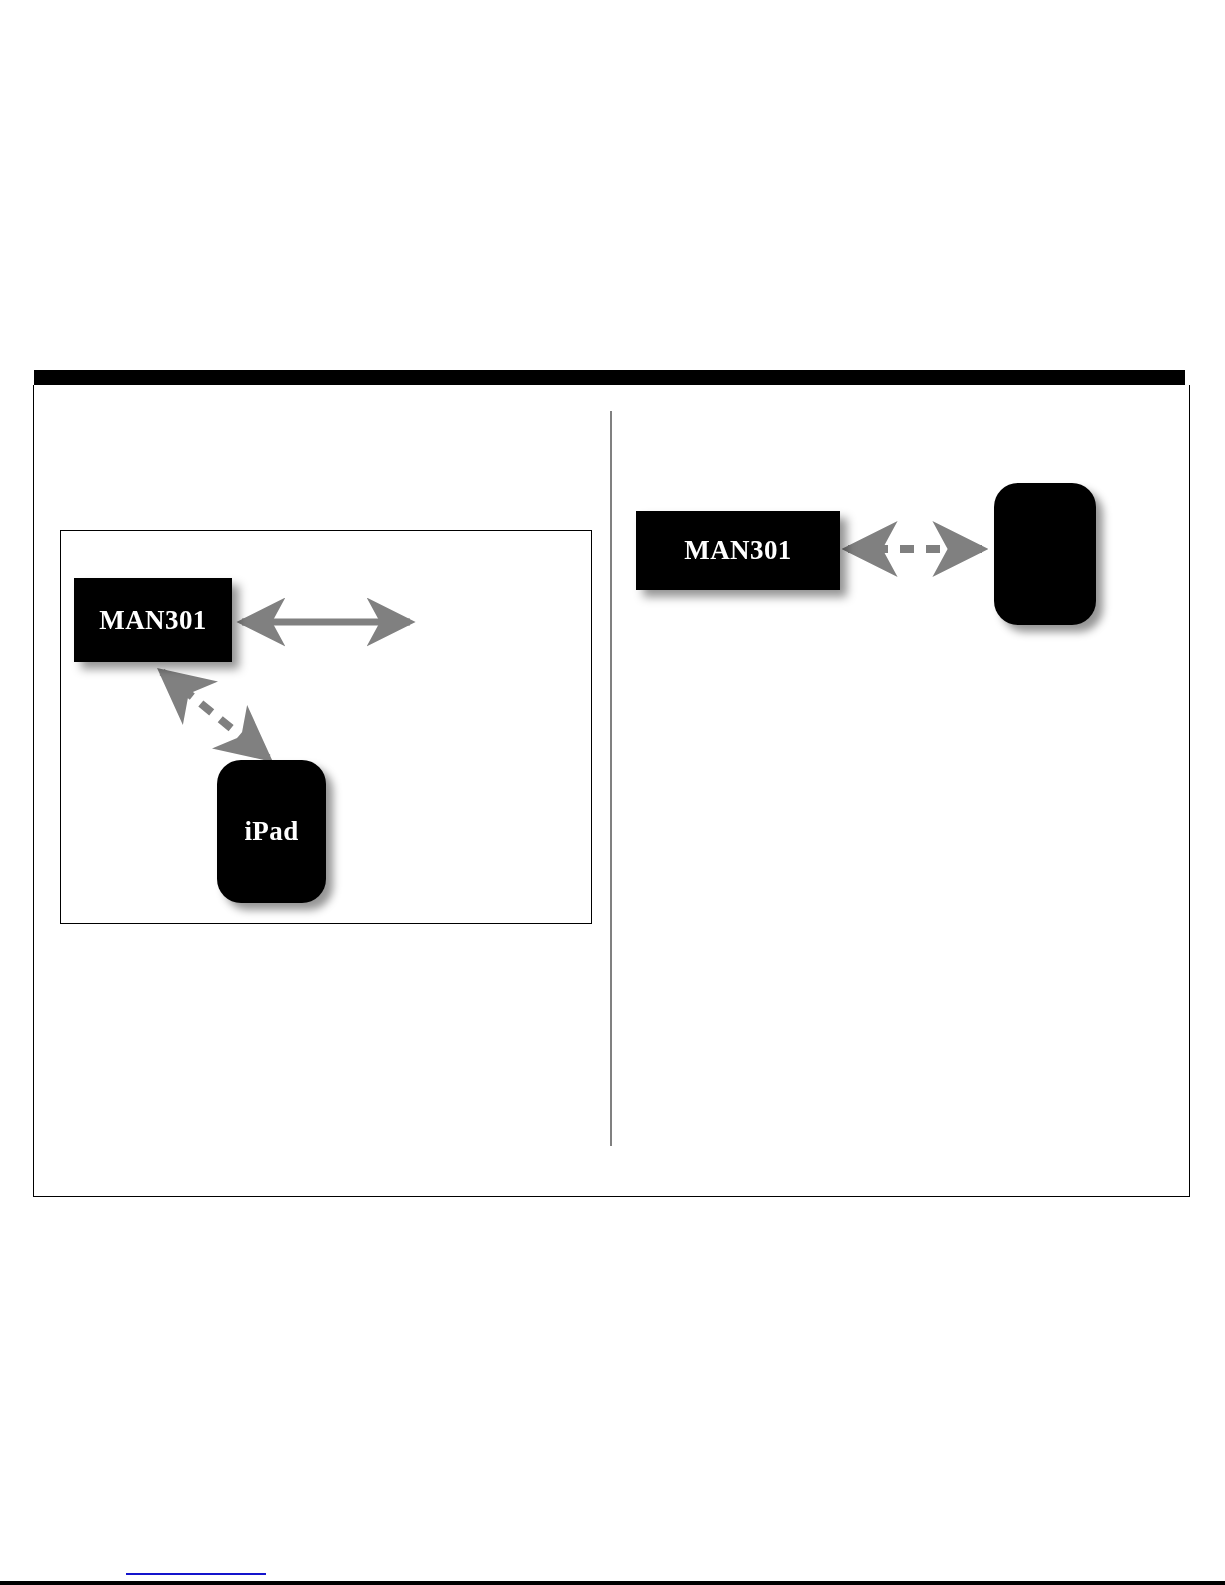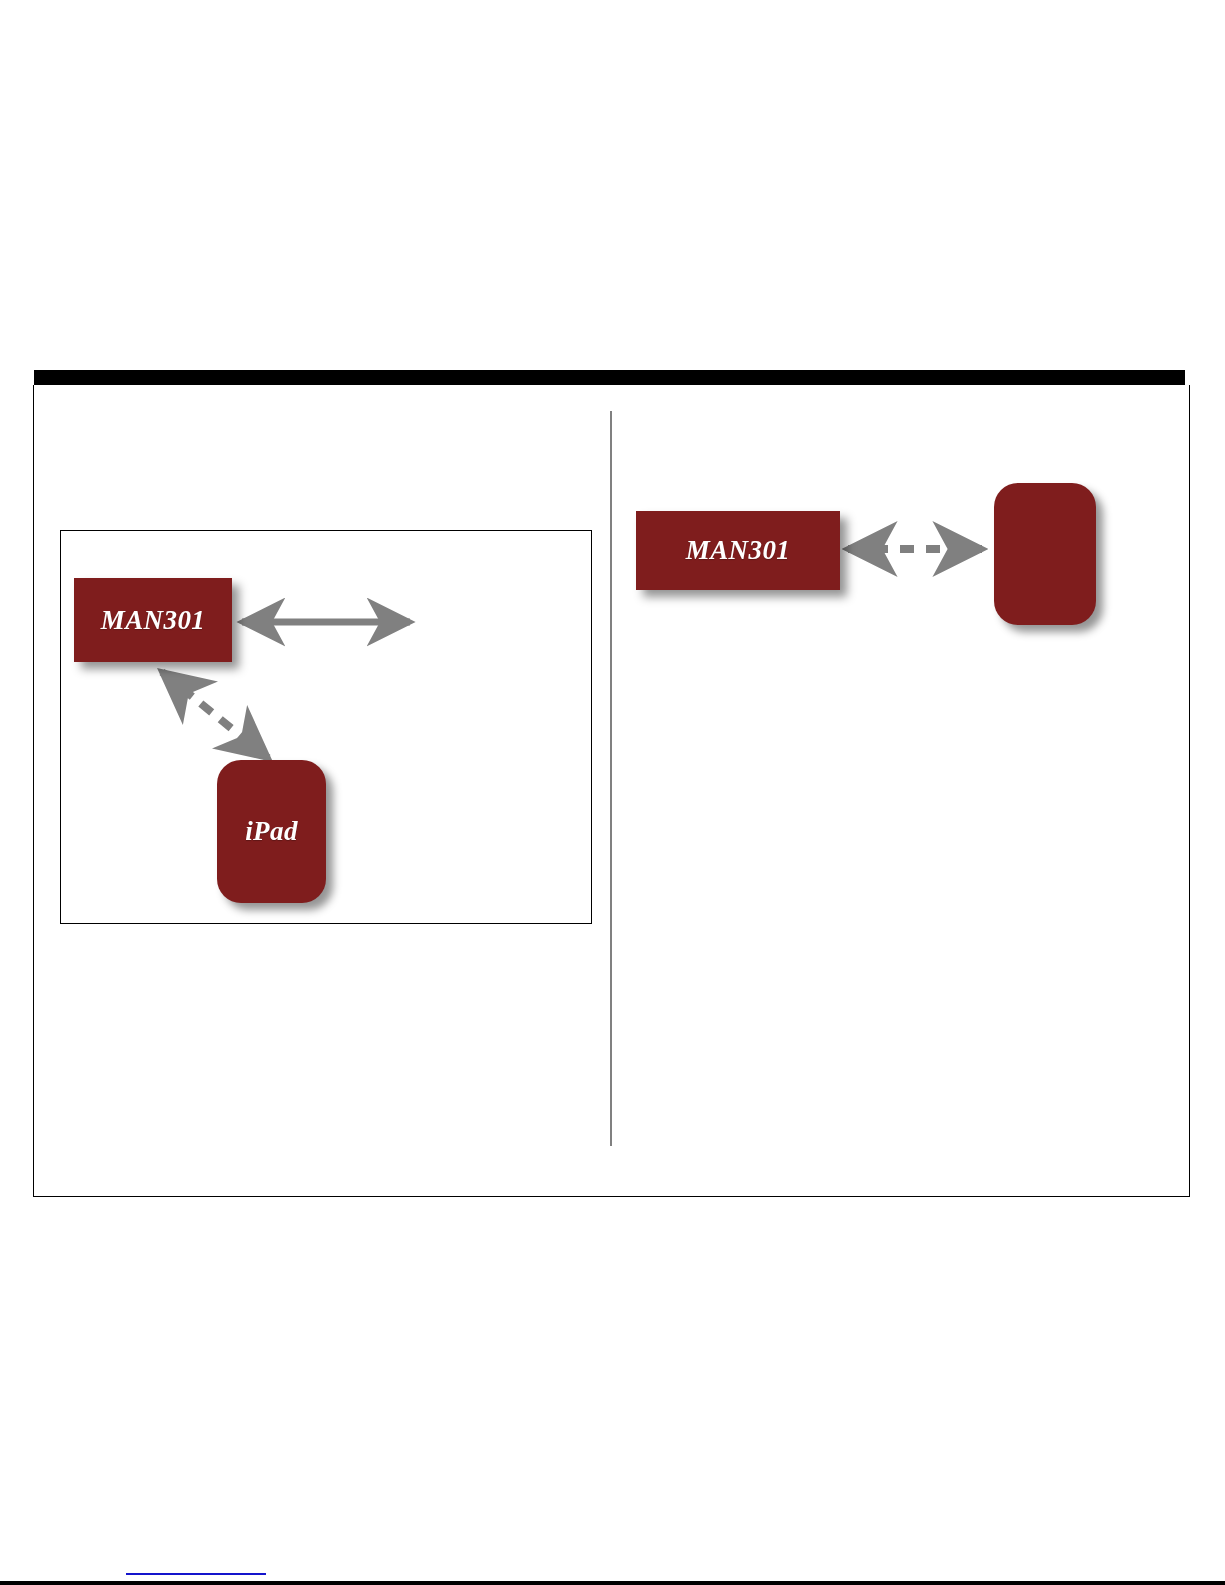--- a/index.html
+++ b/index.html
@@ -58,30 +58,29 @@
     width: 532px;
     height: 394px;
     border: 1.5px solid #000000;
     box-sizing: border-box;
     background: transparent;
   }
 
   
   .node {
     position: absolute;
-    background: #7f1d1d;
+    background: #000000;
     color: #ffffff;
     display: flex;
     align-items: center;
     justify-content: center;
     font-weight: bold;
     letter-spacing: 0.4px;
     text-shadow: 0 1px 1px rgba(0,0,0,0.25);
     box-shadow: 7px 7px 9px rgba(0,0,0,0.42);
-    font-style: italic;
   }
   .node.rect { border-radius: 0; }
   .node.rounded { border-radius: 24px; text-align: center; }
   .node.circle { border-radius: 50%; }
   .node-label {
     font-size: 27px;
     line-height: 1;
     pointer-events: none;
   }
 

